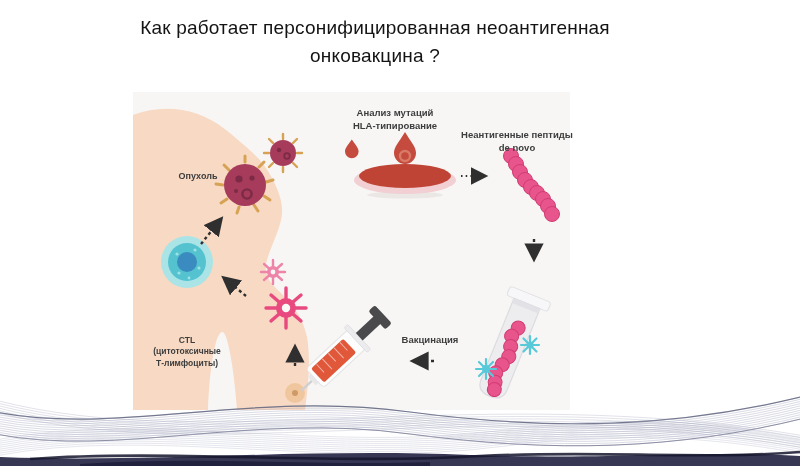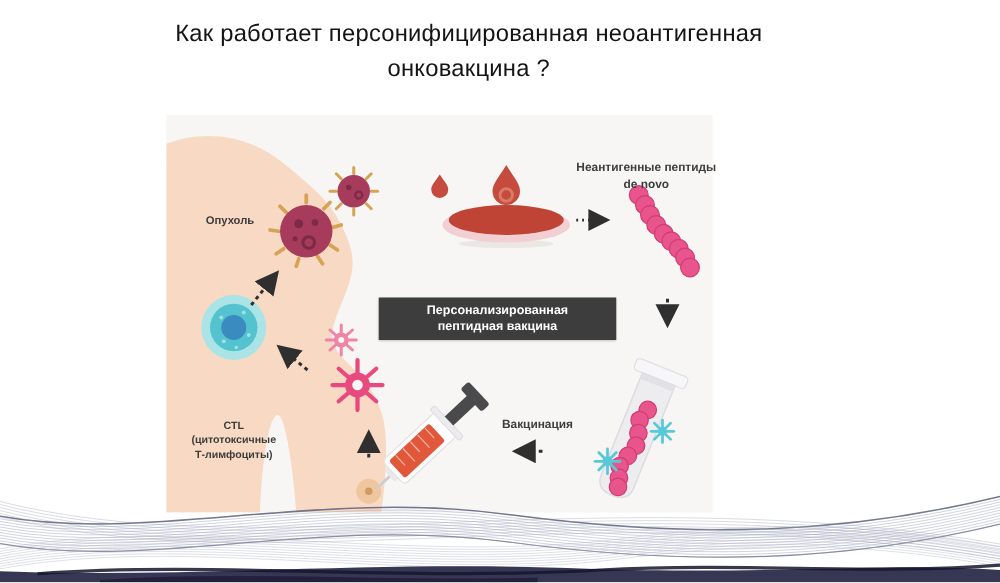--- a/index.html
+++ b/index.html
@@ -15,21 +15,21 @@
   }
   .panel {
     position:absolute; left:133px; top:92px; width:437px; height:318px;
     background:#f7f6f5; z-index:1;
   }
   .panel svg.scene { position:absolute; left:0; top:0; width:437px; height:318px; }
   .lbl {
     position:absolute; font-weight:700; color:#3d3d3d; text-align:center;
     white-space:pre-line; line-height:1.35; z-index:3;
   }
-  .lbl-tumor        { left:18px;  top:78px;  width:66px;  font-size:9px; }
+  .lbl-tumor        { left:32px;  top:78px;  width:66px;  font-size:9px; }
   .lbl-ctl          { left:2px;   top:203px; width:104px; font-size:8.5px;margin-top:40px; }
   .lbl-mutation     { left:195px; top:15px;  width:134px; font-size:9.5px; }
   .lbl-peptides     { left:312px; top:37px;  width:144px; font-size:9.5px; }
   .lbl-vaccination  { left:247px; top:242px; width:100px; font-size:9.5px; }
   .vaccine-box {
     position:absolute; left:170px; top:146px; width:190px; height:34px;
     background:#3d3d3d; color:#ffffff; display:flex; align-items:center;
     justify-content:center; text-align:center; font-size:10px; font-weight:700;
     line-height:1.35; padding:2px 12px; z-index:2;
     box-shadow:0 1px 2px rgba(0,0,0,0.25);
@@ -229,23 +229,24 @@
       <rect x="76" y="-17" width="5" height="34" rx="2" fill="#ececee" stroke="#dddde0" stroke-width="0.8"></rect>
       <rect x="81" y="-5" width="26" height="10" fill="#4a4a4c"></rect>
       <rect x="105" y="-12.5" width="9" height="25" rx="2.5" fill="#4a4a4c"></rect>
     </g>
   </svg>
 
   <div class="lbl lbl-tumor">Опухоль</div>
   <div class="lbl lbl-ctl">CTL
 (цитотоксичные
 Т-лимфоциты)</div>
+  <div class="lbl lbl-mutation">Анализ мутаций
+HLA-типирование</div>
   <div class="lbl lbl-peptides">Неантигенные пептиды
 de novo</div>
-  <div class="vaccine-box">Персонализированная пептидная вакцина</div>
   <div class="lbl lbl-vaccination">Вакцинация</div>
 </div>
 
 <svg class="waves" viewBox="0 0 800 80" preserveAspectRatio="none">
   <defs>
     <path id="wA" d="M-5,26 C120,50 250,4 410,26 C555,45 675,42 805,10" fill="none"></path>
     <path id="wB" d="M-5,54 C150,24 330,68 505,44 C645,26 735,40 805,52" fill="none"></path>
     <path id="wC" d="M-5,14 C210,70 480,-6 805,50" fill="none"></path>
   </defs>
   <g stroke="#a0a4bc" stroke-width="0.7" opacity="0.55">

